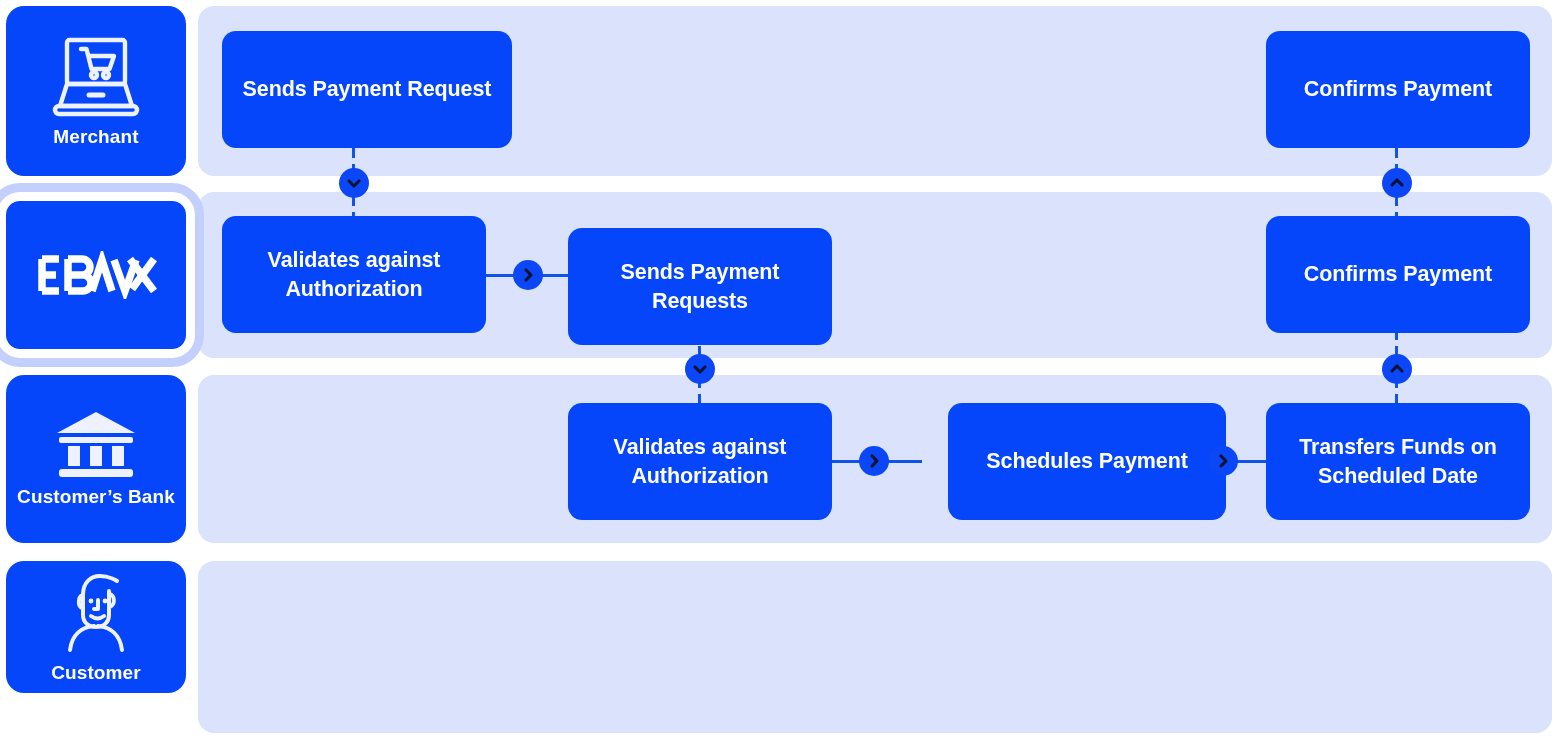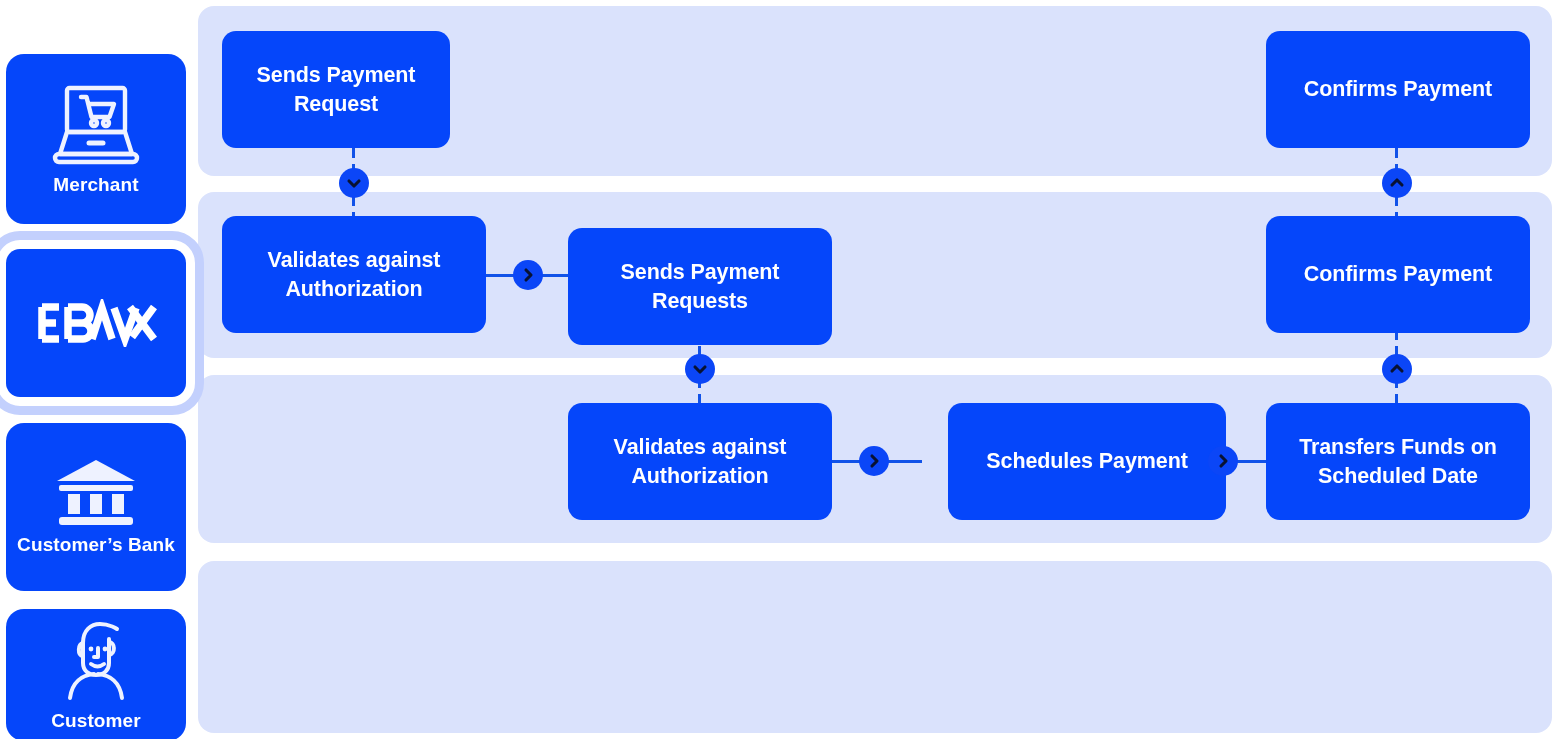--- a/index.html
+++ b/index.html
@@ -24,21 +24,20 @@
     position: absolute;
     left: 6px;
     width: 180px;
     background: #0546fa;
     border-radius: 18px;
     display: flex;
     flex-direction: column;
     align-items: center;
     justify-content: center;
     gap: 6px;
-    margin-top: 48px;
   }
   .actor-tile.selected {
     outline: 9px solid #c3d0fd;
     outline-offset: 9px;
     border-radius: 14px;
   }
   .actor-label {
     color: #ffffff;
     font-size: 19px;
     font-weight: 700;
@@ -190,21 +189,21 @@
   <div class="conn-v" style="left:698px; top:330px; height:78px;"></div>
 
   <div class="conn-h" style="left:826px; top:460px; width:96px;"></div>
 
   <div class="conn-h" style="left:1175px; top:460px; width:96px;"></div>
 
   <div class="conn-v" style="left:1395px; top:330px; height:78px;"></div>
 
   <div class="conn-v" style="left:1395px; top:148px; height:72px;"></div>
 
-  <div class="step" style="left:222px; top:31px; width:228px; height:117px;">
+  <div class="step" style="left:222px; top:31px; width:290px; height:117px;">
     <span class="step-label">Sends Payment Request</span>
   </div>
 
   <div class="step" style="left:222px; top:216px; width:264px; height:117px;">
     <span class="step-label">Validates against Authorization</span>
   </div>
 
   <div class="step" style="left:568px; top:216px; width:264px; height:117px;margin-top:12px;">
     <span class="step-label">Sends Payment Requests</span>
   </div>

